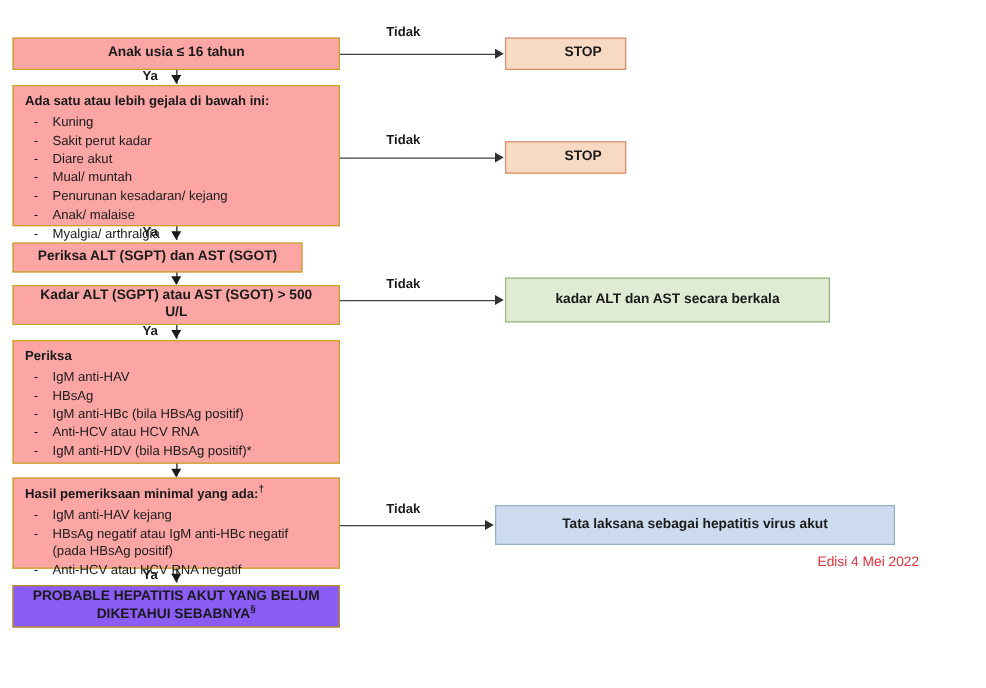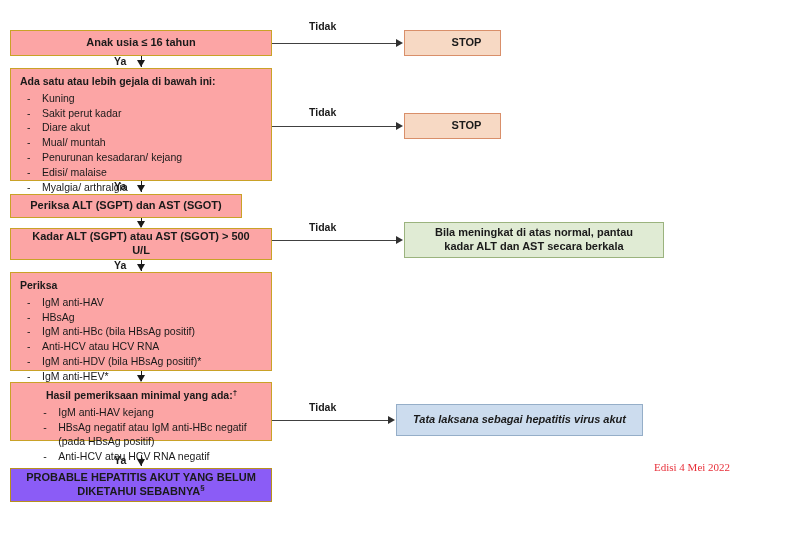--- a/index.html
+++ b/index.html
@@ -150,21 +150,21 @@
   <div class="ya-label" style="left:114px;top:55px;">Ya</div>
 
   <div class="node yellow listbox" style="left:10px;top:68px;width:262px;height:113px;">
     <div class="head">Ada satu atau lebih gejala di bawah ini:</div>
     <ul>
       <li>Kuning</li>
       <li>Sakit perut kadar</li>
       <li>Diare akut</li>
       <li>Mual/ muntah</li>
       <li>Penurunan kesadaran/ kejang</li>
-      <li>Edisi/ malaise</li>
+      <li>Anak/ malaise</li>
       <li>Myalgia/ arthralgia</li>
     </ul>
   </div>
 
   <div class="hline" style="left:272px;top:126px;width:124px;"></div>
   <div class="arrow-right" style="left:396px;top:121.5px;"></div>
   <div class="edge-label" style="left:309px;top:106px;">Tidak</div>
 
   <div class="node center pink" style="left:404px;top:113px;width:97px;height:26px;">
     <div class="title">STOP</div>
@@ -184,65 +184,63 @@
   <div class="node center yellow" style="left:10px;top:228px;width:262px;height:32px;">
     <div class="title">Kadar ALT (SGPT) atau AST (SGOT) &gt; 500</div>
     <div class="title">U/L</div>
   </div>
 
   <div class="hline" style="left:272px;top:240px;width:124px;"></div>
   <div class="arrow-right" style="left:396px;top:235.5px;"></div>
   <div class="edge-label" style="left:309px;top:221px;">Tidak</div>
 
   <div class="node center green" style="left:404px;top:222px;width:260px;height:36px;">
-    <div class="title">Bila meningkat di atas normal, pantau</div>
     <div class="title">kadar ALT dan AST secara berkala</div>
   </div>
 
   <div class="vline" style="left:141px;top:260px;height:11px;"></div>
   <div class="arrow-down" style="left:136.5px;top:264px;"></div>
   <div class="ya-label" style="left:114px;top:259px;">Ya</div>
 
   <div class="node yellow listbox" style="left:10px;top:272px;width:262px;height:99px;">
     <div class="head">Periksa</div>
     <ul>
       <li>IgM anti-HAV</li>
       <li>HBsAg</li>
       <li>IgM anti-HBc (bila HBsAg positif)</li>
       <li>Anti-HCV atau HCV RNA</li>
       <li>IgM anti-HDV (bila HBsAg positif)*</li>
-      <li>IgM anti-HEV*</li>
     </ul>
   </div>
 
   <div class="vline" style="left:141px;top:371px;height:10px;"></div>
   <div class="arrow-down" style="left:136.5px;top:375px;"></div>
 
-  <div class="node yellow listbox" style="left:10px;top:382px;width:262px;height:59px;align-items:center;">
+  <div class="node yellow listbox" style="left:10px;top:382px;width:262px;height:73px;">
     <div class="head"><span>Hasil pemeriksaan minimal yang ada:</span><sup>†</sup></div>
     <ul>
       <li>IgM anti-HAV kejang</li>
       <li>HBsAg negatif atau IgM anti-HBc negatif
 (pada HBsAg positif)</li>
       <li>Anti-HCV atau HCV RNA negatif</li>
     </ul>
   </div>
 
   <div class="hline" style="left:272px;top:420px;width:116px;"></div>
   <div class="arrow-right" style="left:388px;top:415.5px;"></div>
   <div class="edge-label" style="left:309px;top:401px;">Tidak</div>
 
-  <div class="node center blue" style="left:396px;top:404px;width:247px;height:32px;font-style:italic;">
+  <div class="node center blue" style="left:396px;top:404px;width:320px;height:32px;">
     <div class="title">Tata laksana sebagai hepatitis virus akut</div>
   </div>
 
   <div class="vline" style="left:141px;top:455px;height:11px;"></div>
   <div class="arrow-down" style="left:136.5px;top:459px;"></div>
   <div class="ya-label" style="left:114px;top:454px;">Ya</div>
 
   <div class="node center yellow-strong" style="left:10px;top:468px;width:262px;height:34px;">
     <div class="title">PROBABLE HEPATITIS AKUT YANG BELUM</div>
     <div class="title"><span>DIKETAHUI SEBABNYA</span><sup>§</sup></div>
   </div>
 
-  <div class="edition" style="left:654px;top:461px;font-family:Liberation Serif, serif;">Edisi 4 Mei 2022</div>
+  <div class="edition" style="left:654px;top:444px;">Edisi 4 Mei 2022</div>
 
 </div>
 
 </body></html>

